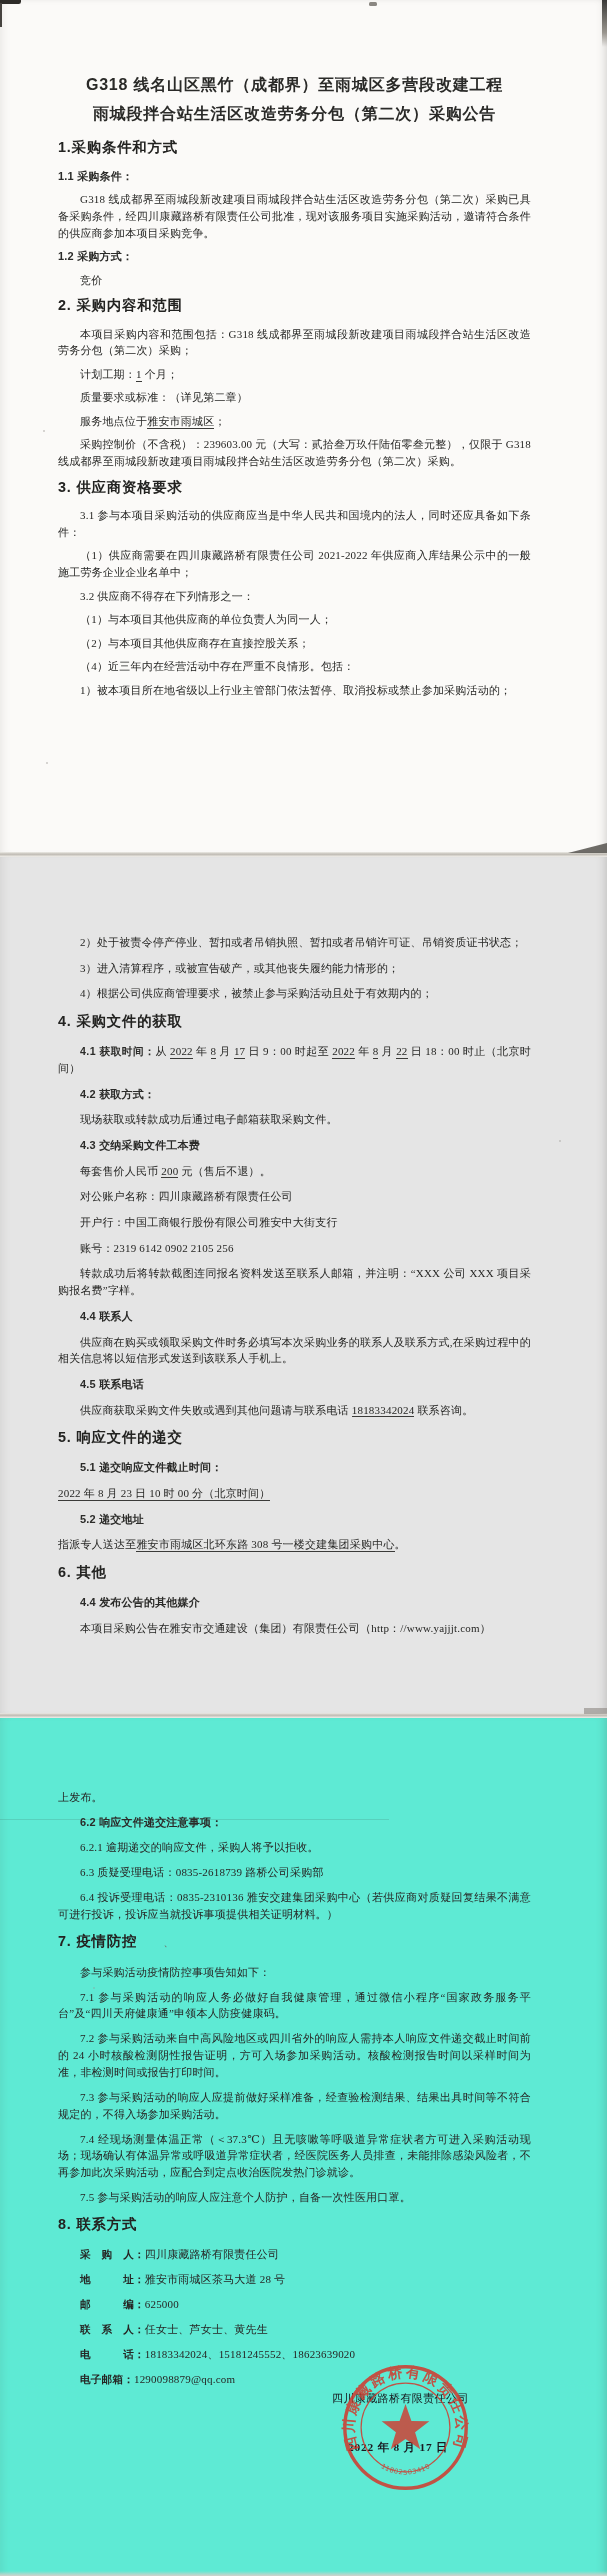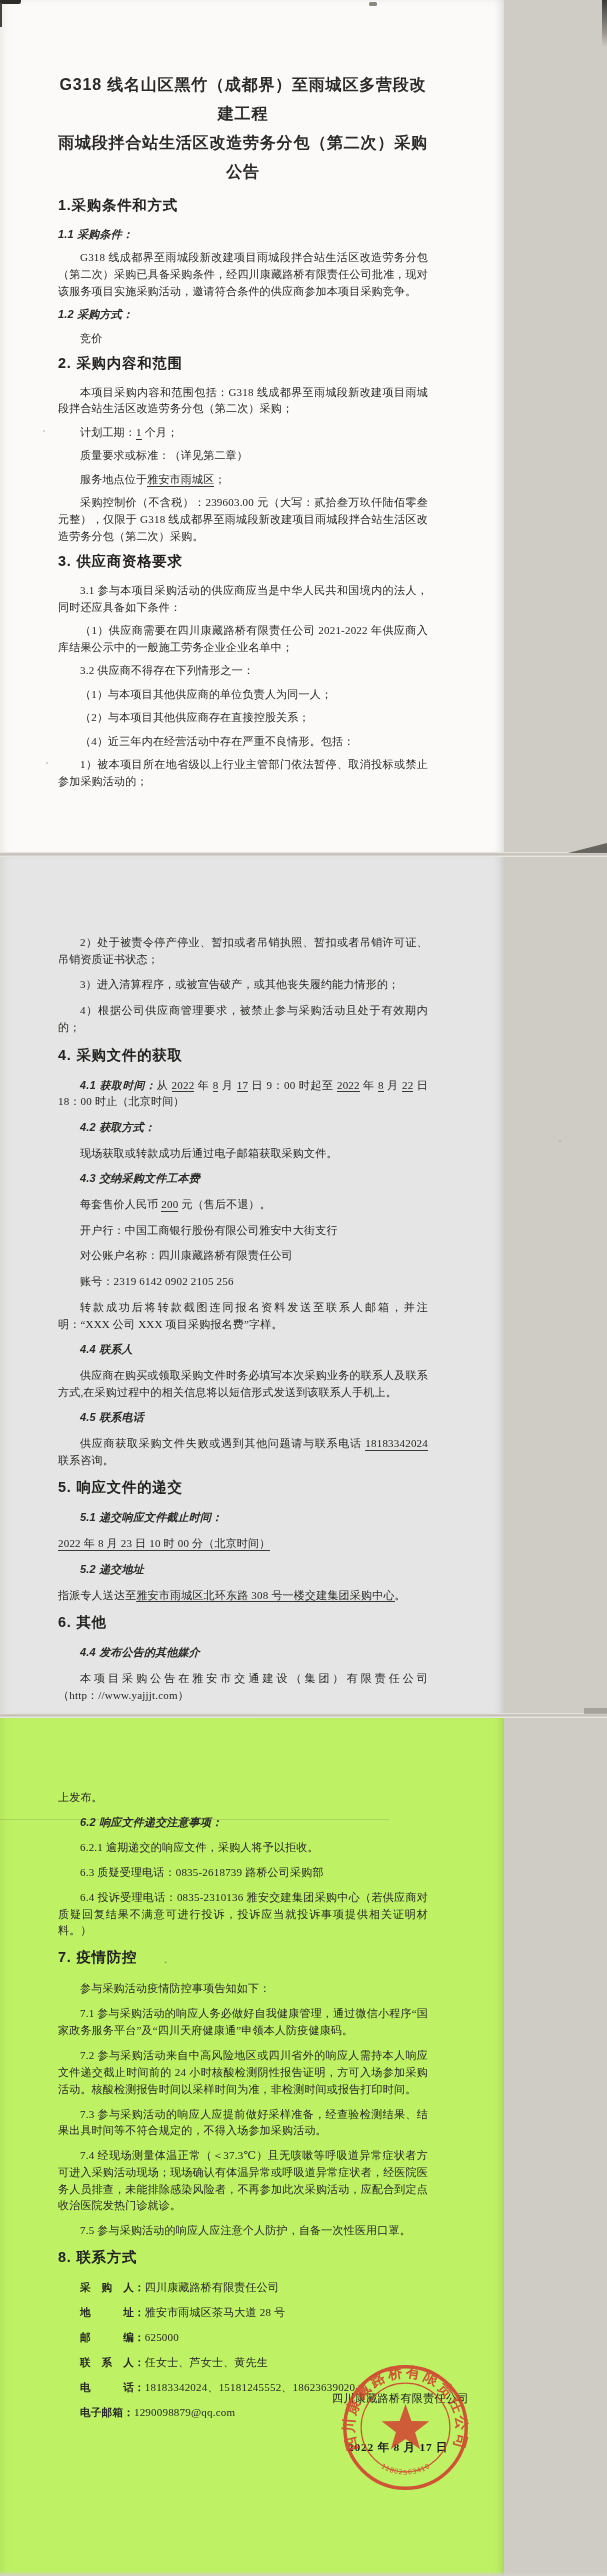--- a/index.html
+++ b/index.html
@@ -7,29 +7,29 @@
   body {
     position:relative;
     width:607px; height:2576px;
     background:#cfccc6;
     font-family:"Liberation Serif","DejaVu Serif",serif;
     color:#262624;
     overflow:hidden;
   }
   .page {
     position:relative;
-    width:504px;
+    width:607px;
     background:#fbfaf7;
     padding:0 76px 0 58px;
     overflow:hidden;
     box-shadow: inset -6.8px 0 10.6px -6.8px rgba(70,65,58,.28), inset 6.8px 0 10.6px -6.8px rgba(70,65,58,.14);
   }
   .pg1 { height:855px; padding-top:70px; background:#fbfaf8; }
   .pg2 { height:861px; padding-top:79px; background:#e5e5e5; }
-  .pg3 { height:861px; padding-top:73px;  background:#bef264; }
+  .pg3 { height:861px; padding-top:73px;  background:#5eead4; }
 
   .title-line {
     text-align:center;
     font-family:"Liberation Sans","DejaVu Sans",sans-serif;
     font-weight:bold;
     font-size:16px;
     line-height:29px;
     letter-spacing:0.8px;
     color:#2a2a28;
   }
@@ -57,21 +57,20 @@
   .pg2 p.b { margin-bottom:9px; }
   .pg3 p.b { margin-bottom:8.3px; }
   p.noindent { text-indent:0; }
 
   .sh {
     font-family:"Liberation Sans","DejaVu Sans",sans-serif;
     font-weight:bold;
     font-size:10.6px;
     letter-spacing:0.4px;
     color:#2b2b29;
-    font-style:italic;
   }
   .u { border-bottom:0.8px solid #3a3a38; padding-bottom:0.8px; }
   .clabel { font-family:"Liberation Sans","DejaVu Sans",sans-serif; font-weight:bold; font-size:10.6px; }
   .stray { color:#6f6b65; font-weight:normal; font-size:10.6px; margin-left:26px; }
 
   
   .stamp-company {
     position:absolute; left:332px; top:675px;
     font-size:11px; letter-spacing:0.4px; color:#15151a; z-index:2;
   }
@@ -126,22 +125,22 @@
   <p class="b">2）处于被责令停产停业、暂扣或者吊销执照、暂扣或者吊销许可证、吊销资质证书状态；</p>
   <p class="b">3）进入清算程序，或被宣告破产，或其他丧失履约能力情形的；</p>
   <p class="b">4）根据公司供应商管理要求，被禁止参与采购活动且处于有效期内的；</p>
 
   <h2 class="sec">4. 采购文件的获取</h2>
   <p class="b"><span class="sh">4.1 获取时间：</span><span>从 </span><span class="u">2022</span><span> 年 </span><span class="u">8</span><span> 月 </span><span class="u">17</span><span> 日 9：00 时起至 </span><span class="u">2022</span><span> 年 </span><span class="u">8</span><span> 月 </span><span class="u">22</span><span> 日 18：00 时止（北京时间）</span></p>
   <p class="b sh noindent" style="text-indent:2em">4.2 获取方式：</p>
   <p class="b">现场获取或转款成功后通过电子邮箱获取采购文件。</p>
   <p class="b sh noindent" style="text-indent:2em">4.3 交纳采购文件工本费</p>
   <p class="b"><span>每套售价人民币 </span><span class="u">200</span><span> 元（售后不退）。</span></p>
+  <p class="b">对公账户名称：四川康藏路桥有限责任公司</p>
   <p class="b">开户行：中国工商银行股份有限公司雅安中大街支行</p>
-  <p class="b">对公账户名称：四川康藏路桥有限责任公司</p>
   <p class="b">账号：2319 6142 0902 2105 256</p>
   <p class="b">转款成功后将转款截图连同报名资料发送至联系人邮箱，并注明：“XXX 公司 XXX 项目采购报名费”字样。</p>
   <p class="b sh noindent" style="text-indent:2em">4.4 联系人</p>
   <p class="b">供应商在购买或领取采购文件时务必填写本次采购业务的联系人及联系方式,在采购过程中的相关信息将以短信形式发送到该联系人手机上。</p>
   <p class="b sh noindent" style="text-indent:2em">4.5 联系电话</p>
   <p class="b"><span>供应商获取采购文件失败或遇到其他问题请与联系电话 </span><span class="u">18183342024</span><span> 联系咨询。</span></p>
 
   <h2 class="sec">5. 响应文件的递交</h2>
   <p class="b sh noindent" style="text-indent:2em">5.1 递交响应文件截止时间：</p>
   <p class="b noindent"><span class="u">2022 年 8 月 23 日 10 时 00 分（北京时间）</span></p>

